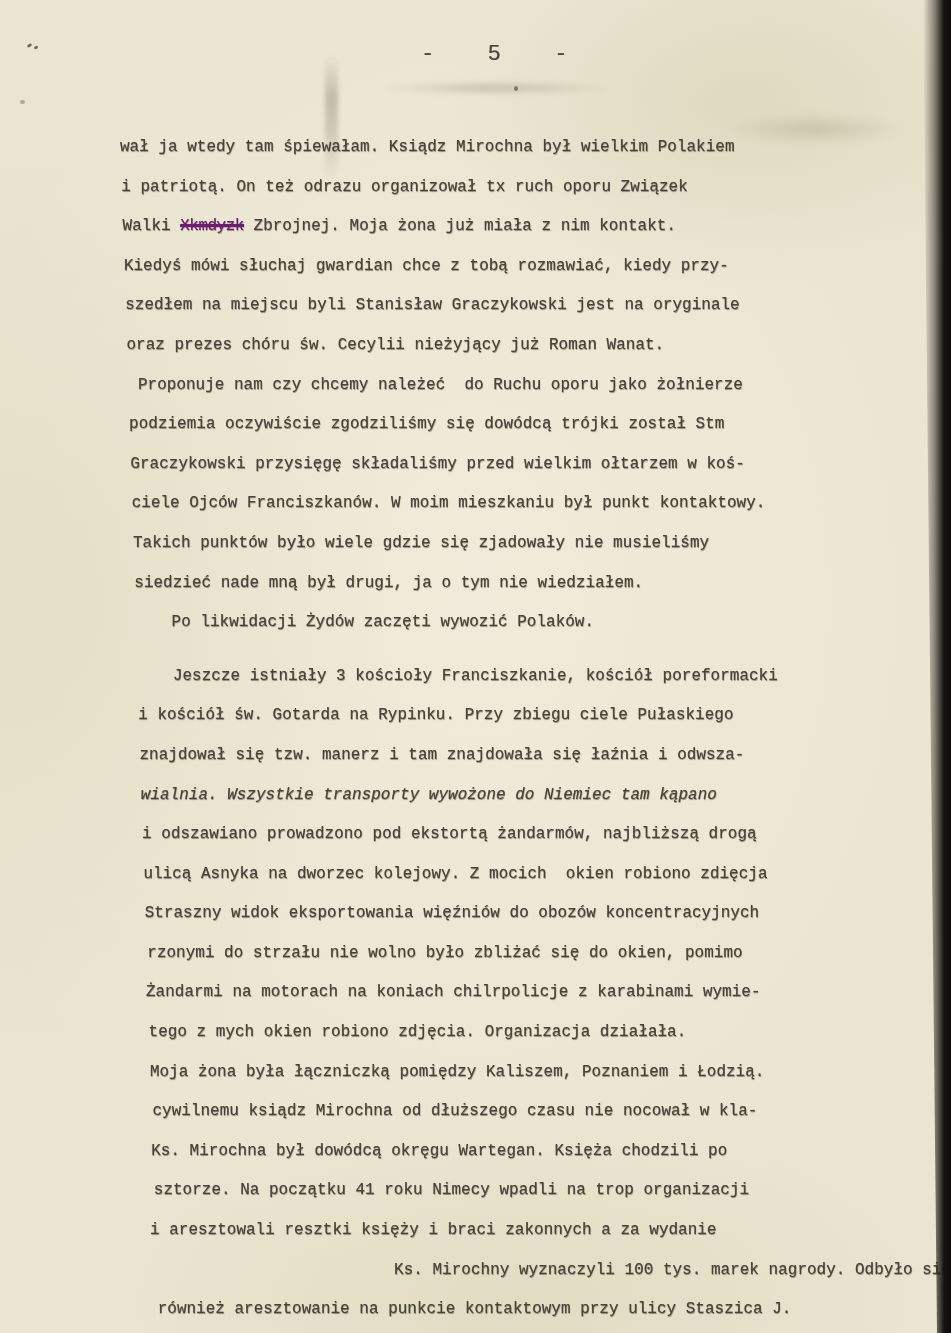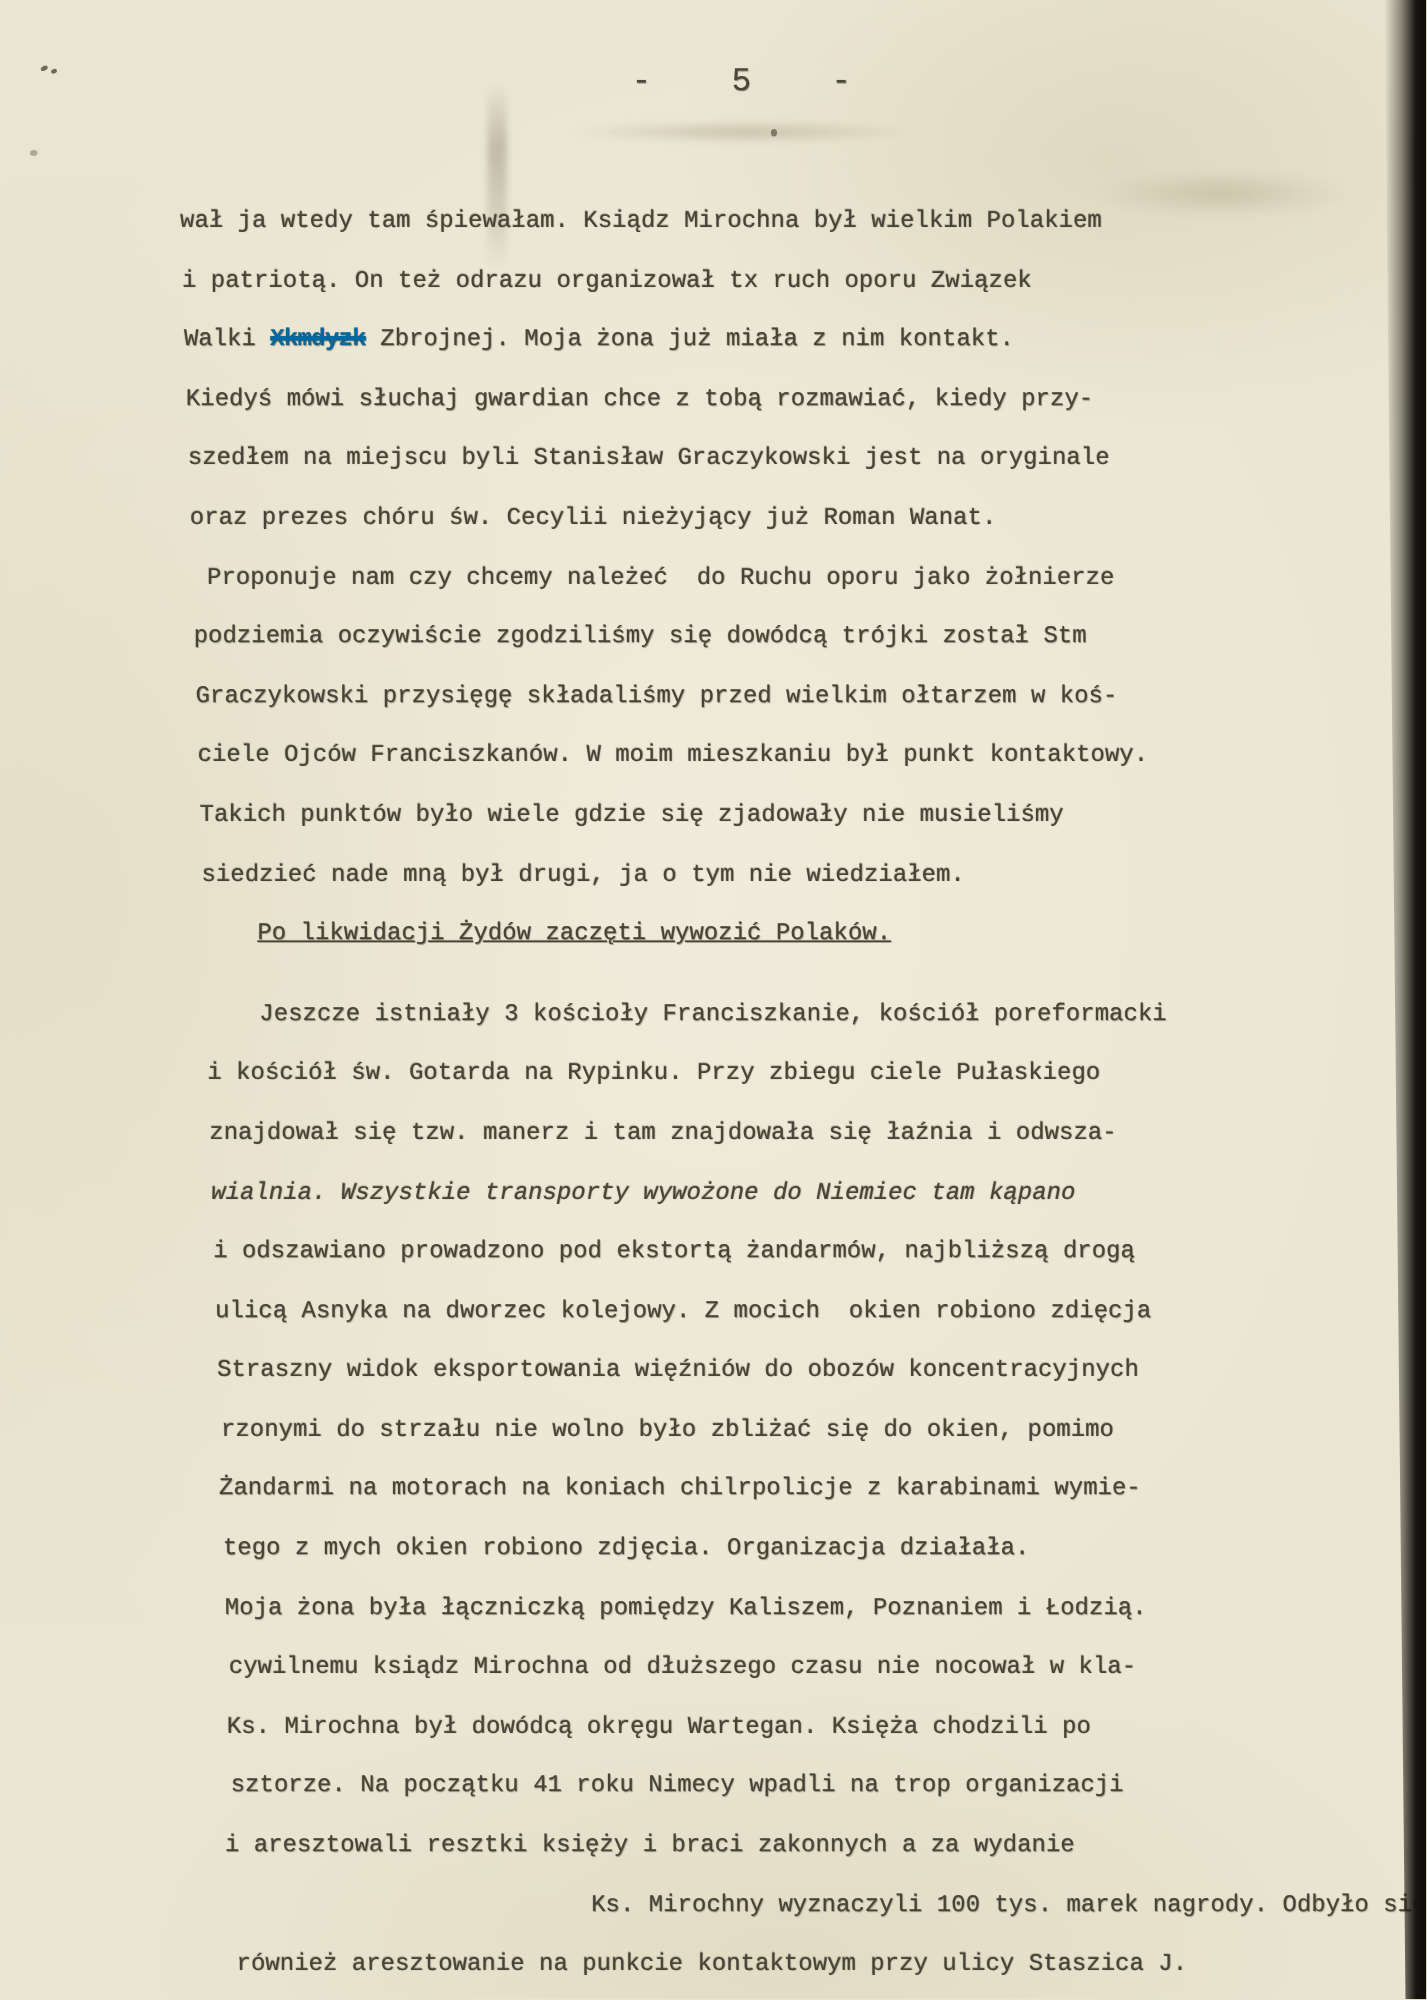--- a/index.html
+++ b/index.html
@@ -55,25 +55,25 @@
     text-shadow: 0.4px 0.5px 0.7px rgba(72,66,54,0.55), -0.3px -0.2px 0.5px rgba(72,66,54,0.3);
   }
   .line {
     white-space: pre;
     line-height: 39.6px;
     height: 39.6px;
   }
   .line.indent { padding-left: 36px; }
   .line.gap { margin-top: 14px; }
   .struck {
-    font-weight: bold;
+    font-weight: normal;
     text-decoration: line-through;
     text-decoration-thickness: 2.5px;
     letter-spacing: -0.5px;
-    color: #0369a1;
+    color: #701a75;
   }
   
   .speck {
     position: absolute;
     background: rgba(70,64,52,0.75);
     border-radius: 50%;
   }
   .speck.s1 { left: 27px; top: 44px; width: 5px; height: 3px; transform: rotate(-30deg); }
   .speck.s2 { left: 34px; top: 46px; width: 4px; height: 3px; transform: rotate(-25deg); }
   .speck.s3 { left: 20px; top: 100px; width: 5px; height: 4px; opacity: 0.5; }
@@ -127,21 +127,21 @@
     <div class="line" style="margin-left: 2.6px;"><span>Walki </span><span class="struck">Xkmdyzk</span><span> Zbrojnej. Moja żona już miała z nim kontakt.</span></div>
     <div class="line" style="margin-left: 3.9px;">Kiedyś mówi słuchaj gwardian chce z tobą rozmawiać, kiedy przy-</div>
     <div class="line" style="margin-left: 5.2px;">szedłem na miejscu byli Stanisław Graczykowski jest na oryginale</div>
     <div class="line" style="margin-left: 6.5px;">oraz prezes chóru św. Cecylii nieżyjący już Roman Wanat.</div>
     <div class="line" style="margin-left: 18px;">Proponuje nam czy chcemy należeć  do Ruchu oporu jako żołnierze</div>
     <div class="line" style="margin-left: 9.1px;">podziemia oczywiście zgodziliśmy się dowódcą trójki został Stm</div>
     <div class="line" style="margin-left: 10.4px;">Graczykowski przysięgę składaliśmy przed wielkim ołtarzem w koś-</div>
     <div class="line" style="margin-left: 11.7px;">ciele Ojców Franciszkanów. W moim mieszkaniu był punkt kontaktowy.</div>
     <div class="line" style="margin-left: 13px;">Takich punktów było wiele gdzie się zjadowały nie musieliśmy</div>
     <div class="line" style="margin-left: 14.3px;">siedzieć nade mną był drugi, ja o tym nie wiedziałem.</div>
-    <div class="line indent" style="margin-left: 15.6px; text-decoration: underline;">Po likwidacji Żydów zaczęti wywozić Polaków.</div>
+    <div class="line indent" style="margin-left: 15.6px;">Po likwidacji Żydów zaczęti wywozić Polaków.</div>
     <div class="line indent gap" style="margin-left: 16.9px;">Jeszcze istniały 3 kościoły Franciszkanie, kościół poreformacki</div>
     <div class="line" style="margin-left: 18.2px;">i kościół św. Gotarda na Rypinku. Przy zbiegu ciele Pułaskiego</div>
     <div class="line" style="margin-left: 19.5px;">znajdował się tzw. manerz i tam znajdowała się łaźnia i odwsza-</div>
     <div class="line" style="margin-left: 20.8px; font-style: italic;">wialnia. Wszystkie transporty wywożone do Niemiec tam kąpano</div>
     <div class="line" style="margin-left: 22.1px;">i odszawiano prowadzono pod ekstortą żandarmów, najbliższą drogą</div>
     <div class="line" style="margin-left: 23.4px;">ulicą Asnyka na dworzec kolejowy. Z mocich  okien robiono zdięcja</div>
     <div class="line" style="margin-left: 24.7px;">Straszny widok eksportowania więźniów do obozów koncentracyjnych</div>
     <div class="line" style="margin-left: 27.3px;">rzonymi do strzału nie wolno było zbliżać się do okien, pomimo</div>
     <div class="line" style="margin-left: 26px;">Żandarmi na motorach na koniach chilrpolicje z karabinami wymie-</div>
     <div class="line" style="margin-left: 28.6px;">tego z mych okien robiono zdjęcia. Organizacja działała.</div>

